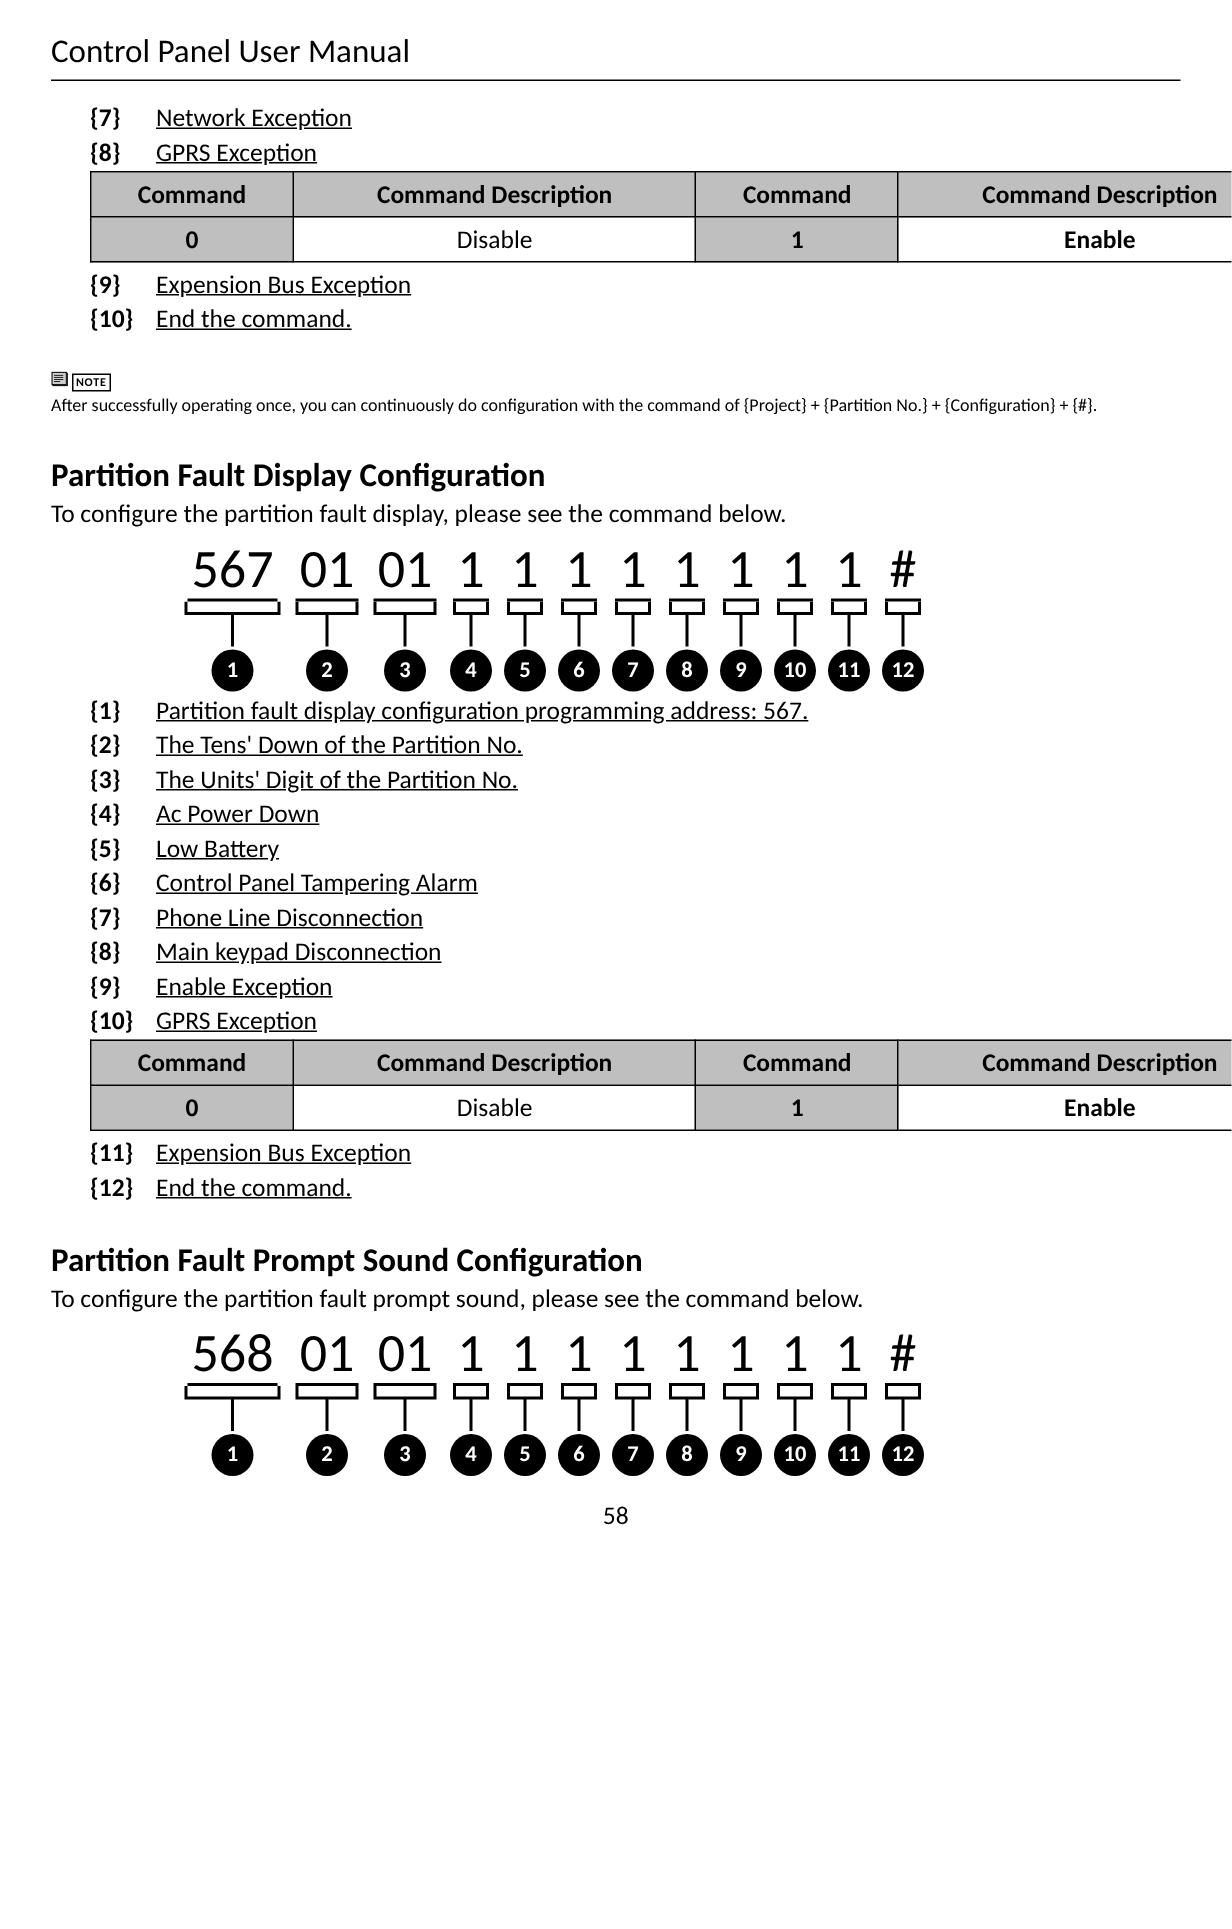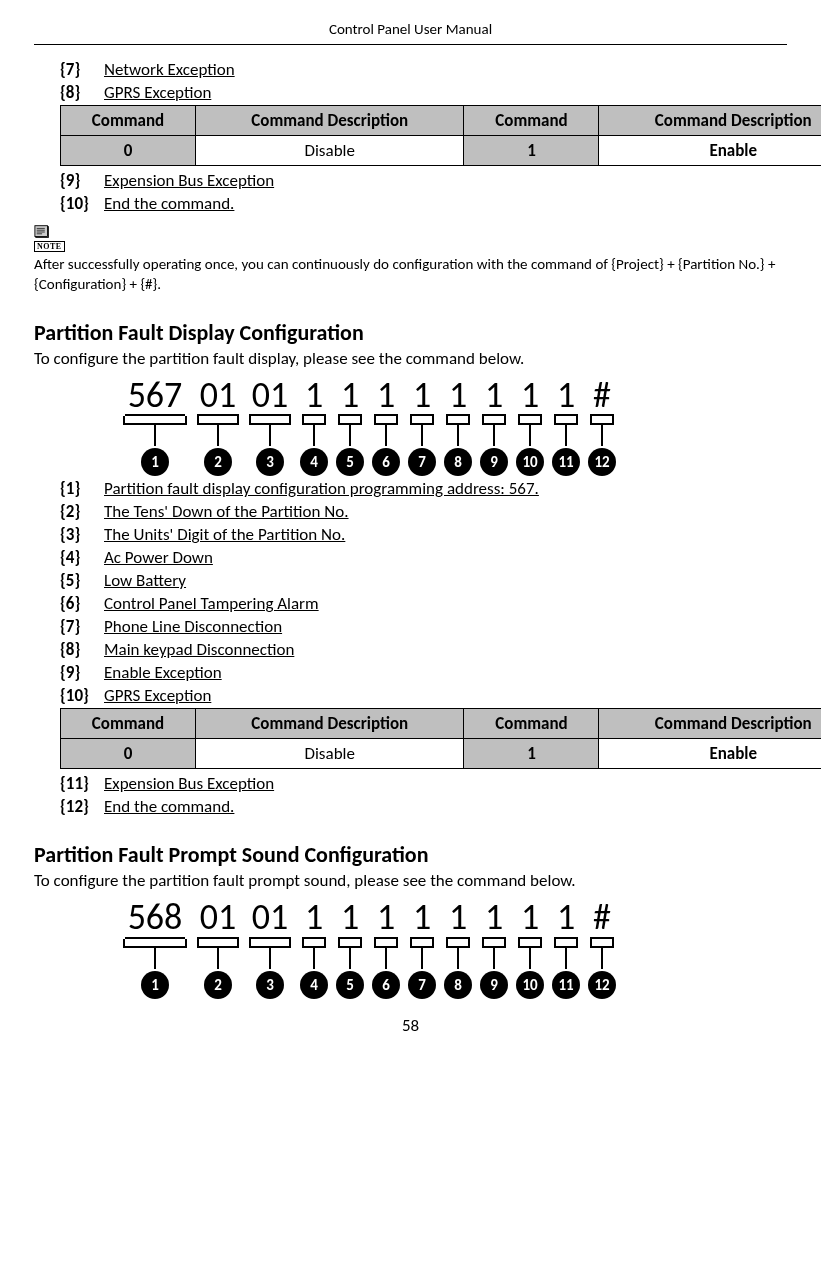--- a/index.html
+++ b/index.html
@@ -1,29 +1,29 @@
 <!DOCTYPE html>
 <html><head>
   <meta charset="utf-8">
   <style>
     body { font-family: Calibri, Arial, sans-serif; margin:0; background:#fff; color:#000; }
     .page { width:821px; margin:0 auto; box-sizing:border-box; padding:20px 34px 10px 34px; }
-    .doc-header { text-align:center; font-size:15px; padding-bottom:6px; border-bottom:1.5px solid #000; margin-bottom:14px; }
+    .doc-header { font-size:22px; padding-bottom:6px; border-bottom:1.5px solid #000; margin-bottom:14px; }
     .num-item { display:flex; margin-left:26px; margin-bottom:2px; font-size:17px; }
     .num-item .num { font-weight:bold; min-width:44px; }
     .num-item .txt { flex:1;text-decoration:underline; }
     .cmd-table { border-collapse:collapse; width:808px; margin-left:26px; margin-top:2px; margin-bottom:4px; }
     .cmd-table td, .cmd-table th { border:1px solid #000; text-align:center; vertical-align:middle; font-size:17px; padding:4px 6px; }
     .shade { background:#bfbfbf; font-weight:bold; }
     .bold { font-weight:bold; }
     .note-icon { display:flex; align-items:center; margin-left:0; margin-top:8px; margin-bottom:0; }
-    .note-block { width:40px; height:30px; display:flex; flex-direction:column; align-items:flex-start; justify-content:flex-end;font-family:Liberation Serif, serif; }
+    .note-block { width:40px; height:30px; display:flex; flex-direction:row; align-items:flex-end; justify-content:flex-end; }
     .note-block svg { width:18px; height:16px; }
     .note-lbl { font-size:8px; font-weight:bold; border:1px solid #000; padding:0 2px; background:#fff; margin-top:1px; letter-spacing:0.5px;}
-    .note-text { font-size:15px; margin-left:0; margin-top:2px; line-height:1.35; }
+    .note-text { font-size:12px; margin-left:0; margin-top:2px; line-height:1.35; }
     .section-heading { font-size:22px; font-weight:bold; margin-left:0; margin-top:24px; margin-bottom:2px; }
     .section-intro { font-size:17px; margin-top:2px; margin-bottom:8px; }
     .command-diagram { margin:0 0 2px 88px; }
     .cmd-digits { display:flex; align-items:flex-start; font-size:36px; font-weight:500; }
     .digit-group { display:flex; flex-direction:column; align-items:center; margin-right:8px; }
     .digit-txt { border-bottom:2.5px solid #000; padding:0 3px 0 3px; line-height:1.05; }
     .bracket { height:34px; display:flex; align-items:flex-start; justify-content:center; }
     .bracket svg { display:block; }
     .circle-num { width:28px; height:28px; border-radius:50%; background:#000; color:#fff; display:flex; align-items:center; justify-content:center; font-size:15px; font-weight:bold; margin-top:-2px; }
     .page-foot { text-align:center; font-size:17px; margin-top:16px; }

